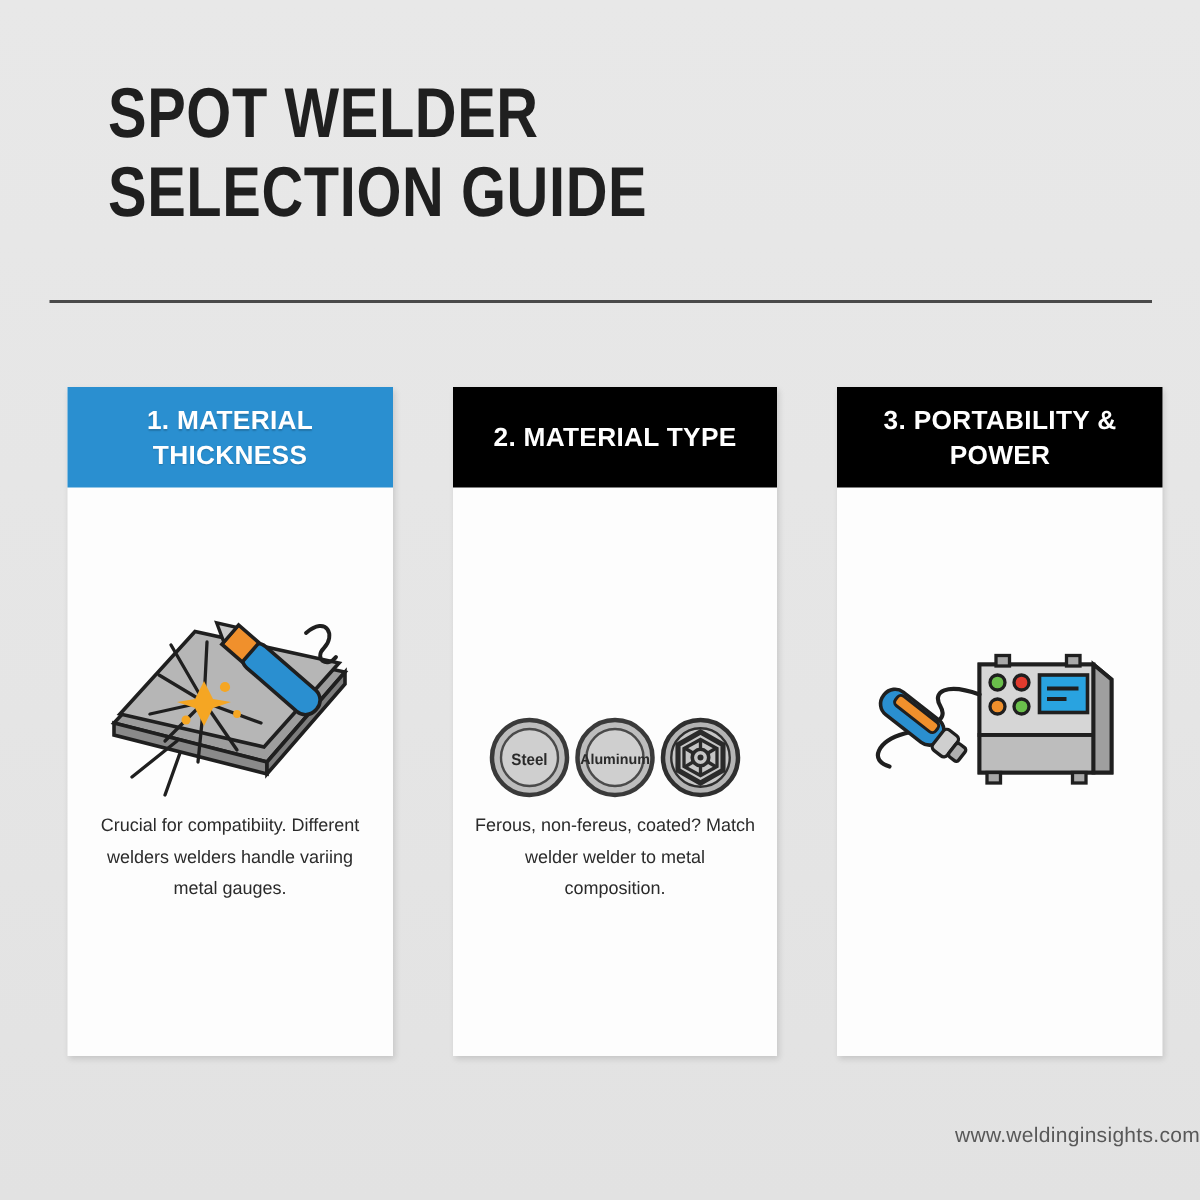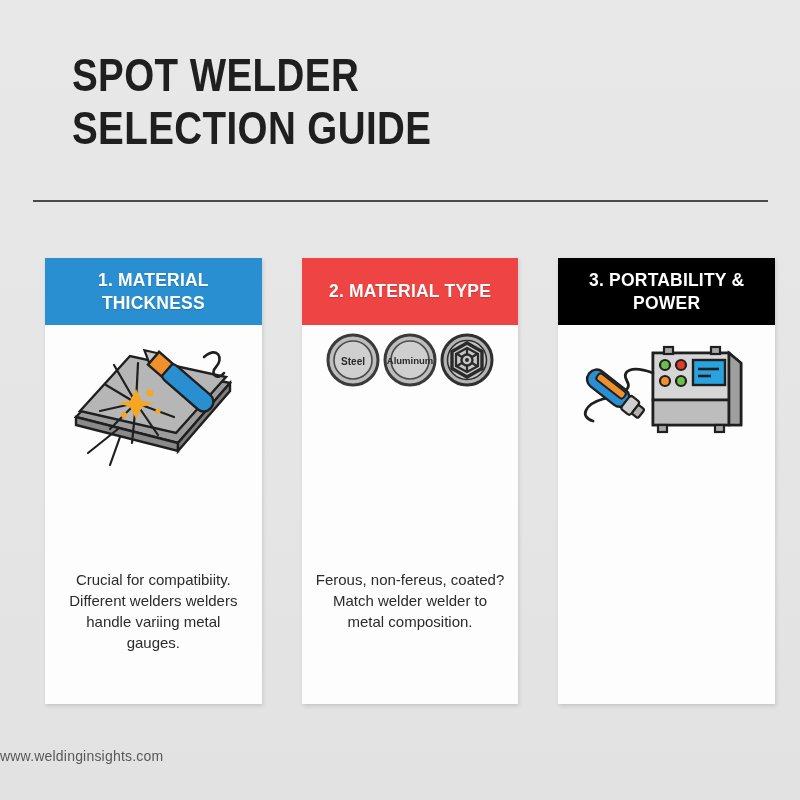--- a/index.html
+++ b/index.html
@@ -79,41 +79,40 @@
     font-weight: bold;
     line-height: 23px;
     letter-spacing: 0.2px;
     text-shadow: 0 1px 1px rgba(0,0,0,0.18);
     padding: 0 8px;
     box-sizing: border-box;
   }
   .card-art {
     height: 215px;
     display: flex;
-    align-items: flex-start;
+    align-items: flex-end;
     justify-content: center;
   }
   .card-body {
     flex: 1;
     text-align: center;
-    font-size: 15px;
+    font-size: 12px;
     line-height: 21px;
     color: #2b2b2b;
     padding: 0 14px;
     box-sizing: border-box;
-    margin-top: 29px;
   }
 
   
   .footer {
     position: absolute;
     top: 748px;
     left: 0;
     width: 800px;
-    text-align: left;
+    text-align: right;
     font-size: 14px;
     color: #585858;
     letter-spacing: 0.2px;
   }
 </style>
 </head>
 <body>
 
 <div class="page">
 
@@ -164,21 +163,21 @@
             <rect x="100" y="44" width="62" height="19" rx="9" fill="#2a8fd0" stroke="#1f1f1f" stroke-width="2.4"></rect>
             <rect x="86" y="45" width="18" height="17" fill="#f0902c" stroke="#1f1f1f" stroke-width="2.4"></rect>
             <polygon points="86,47 74,53.5 86,60" fill="#c9c9c9" stroke="#1f1f1f" stroke-width="2.2"></polygon>
           </g>
         </svg>
       </div>
       <div class="card-body">Crucial for compatibiity. Different welders welders handle variing metal gauges.</div>
     </div>
 
     <div class="card">
-      <div class="card-header" style="background:#ef4444">2. MATERIAL TYPE</div>
+      <div class="card-header" style="background:#000000">2. MATERIAL TYPE</div>
       <div class="card-art">
         <svg width="175" height="70" viewBox="0 0 175 70">
 
           <g>
             <circle cx="30" cy="35" r="25" fill="#bdbdbd" stroke="#3a3a3a" stroke-width="3"></circle>
             <circle cx="30" cy="35" r="19" fill="#cfcfcf" stroke="#4a4a4a" stroke-width="1.6"></circle>
             <text x="30" y="40" text-anchor="middle" font-family="'Liberation Sans', sans-serif" font-size="11" font-weight="bold" fill="#2a2a2a" transform="scale(0.92 1)" style="transform-origin:30px 35px">Steel</text>
           </g>
 
           <g>

